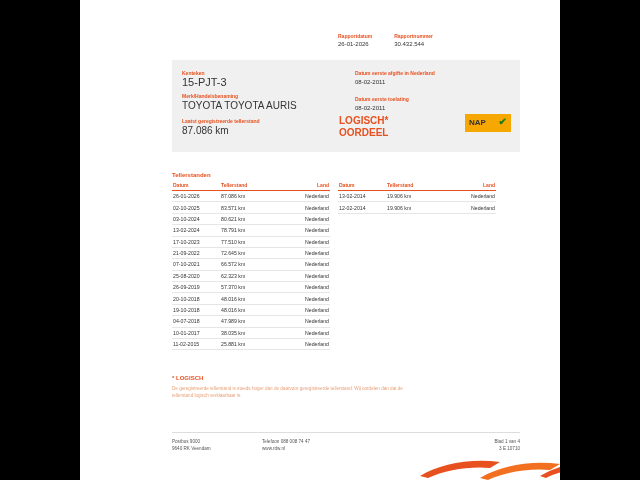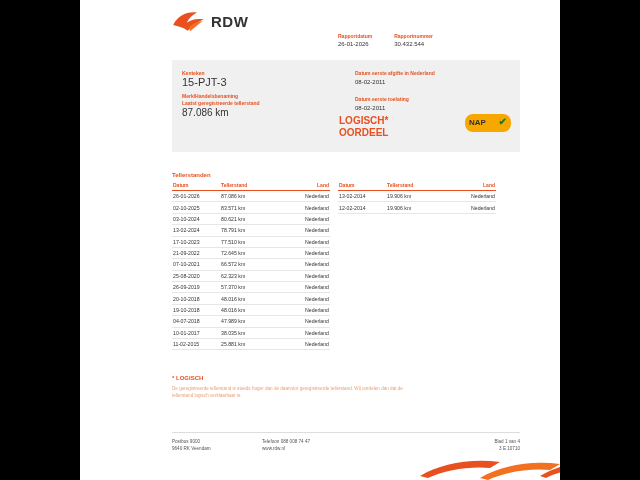--- a/index.html
+++ b/index.html
@@ -133,21 +133,21 @@
     color: #e8511f;
     line-height: 12px;
   }
   .nap-badge {
     position: absolute;
     left: 293px;
     top: 54px;
     width: 46px;
     height: 18px;
     background: #f7a800;
-    border-radius: 8px;
+    border-radius: 0;
   }
   .nap-badge .nap-text {
     position: absolute;
     left: 4px; top: 4px;
     font-size: 8px;
     font-weight: bold;
     color: #333;
   }
   .nap-badge .nap-check {
     position: absolute;
@@ -247,44 +247,38 @@
 </style>
 </head>
 <body>
 
 <div class="side-black side-left"></div>
 <div class="side-black side-right"></div>
 
 <div class="page">
 
   <div class="header">
-    <div class="logo-wrap">
-      <svg class="logo-mark" viewBox="0 0 60 38">
-        <path d="M2 26 C10 10, 26 2, 44 4 C36 8, 30 14, 26 22 C34 16, 44 14, 56 16 C44 22, 34 28, 28 36 C20 30, 10 28, 2 26 Z" fill="#e8511f"></path>
-        <path d="M30 30 C36 24, 44 20, 54 19 C46 26, 38 32, 32 37 Z" fill="#f37021"></path>
-      </svg>
-      <span class="logo-text">RDW</span>
-    </div>
     <div class="meta-row">
       <div class="meta-block">
         <div class="meta-label">Rapportdatum</div>
         <div class="meta-value">26-01-2026</div>
       </div>
       <div class="meta-block">
         <div class="meta-label">Rapportnummer</div>
         <div class="meta-value">30.432.544</div>
       </div>
     </div>
   </div>
 
   <div class="info-panel">
     <div class="panel-left">
       <div class="field-label">Kenteken</div>
       <div class="field-value plate">15-PJT-3</div>
       <div class="field-label">Merk/Handelsbenaming</div>
+      <div class="field-value">TOYOTA TOYOTA AURIS</div>
       <div class="field-label">Laatst geregistreerde tellerstand</div>
       <div class="field-value">87.086 km</div>
     </div>
     <div class="panel-right">
       <div class="field-label">Datum eerste afgifte in Nederland</div>
       <div class="field-value small">08-02-2011</div>
       <div class="field-label">Datum eerste toelating</div>
       <div class="field-value small">08-02-2011</div>
     </div>
     <div class="verdict" style="white-space: pre-line;">LOGISCH*

